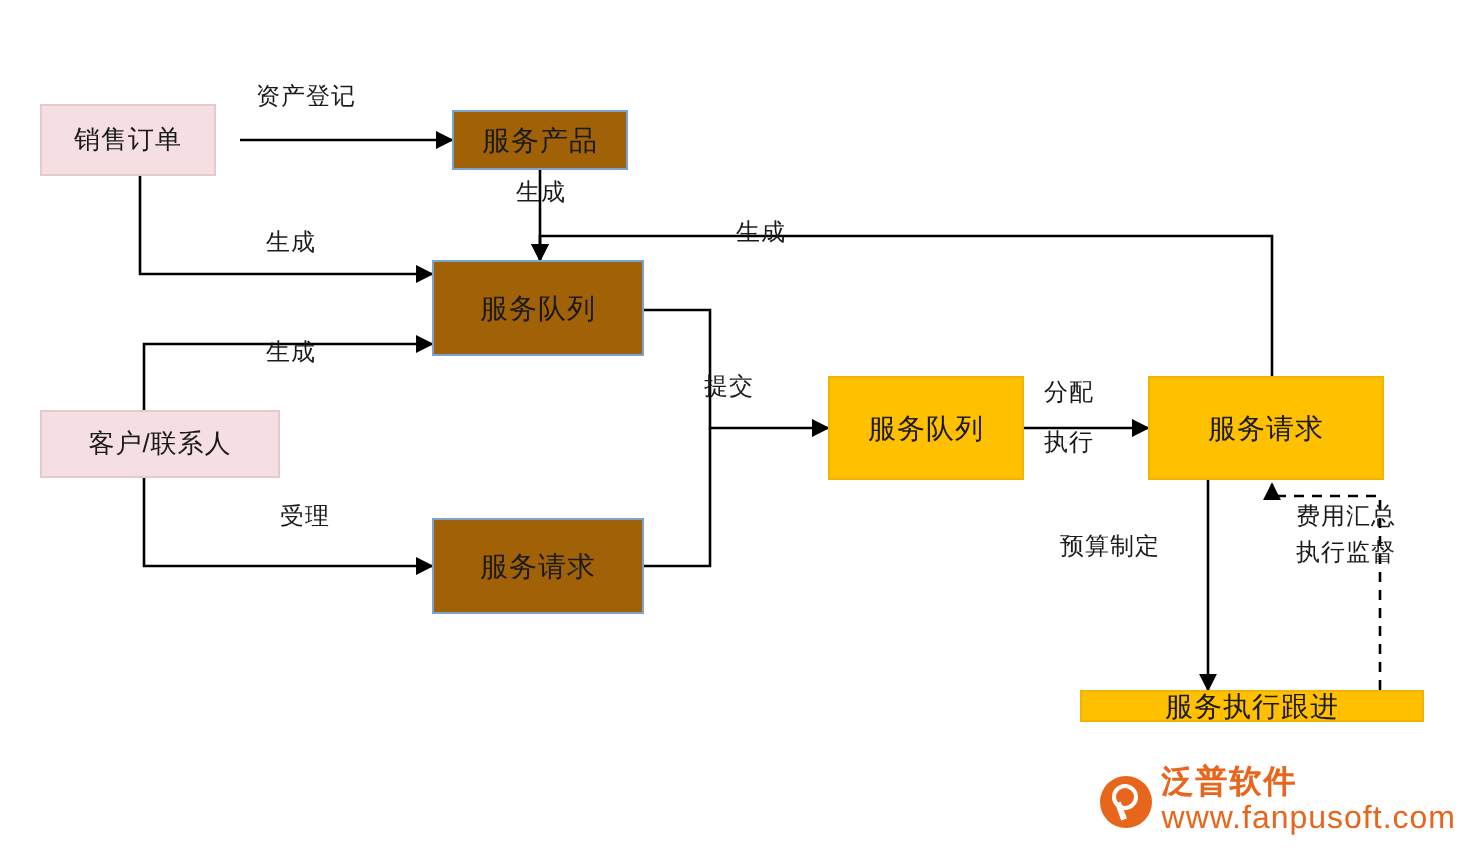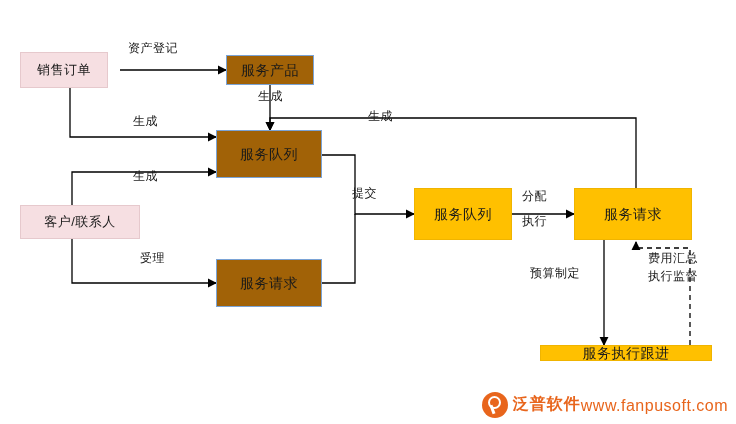--- a/index.html
+++ b/index.html
@@ -88,21 +88,21 @@
     position: absolute;
     left: 9px;
     top: 13px;
     width: 3px;
     height: 9px;
     background: #fff;
     transform: rotate(-20deg);
   }
   .logo-text {
     display: flex;
-    flex-direction: row;
+    flex-direction: column;
     line-height: 1;
   }
   .logo-cn {
     font-size: 16px;
     font-weight: bold;
     color: #e8651c;
     letter-spacing: 1px;
   }
   .logo-en {
     font-size: 16px;

